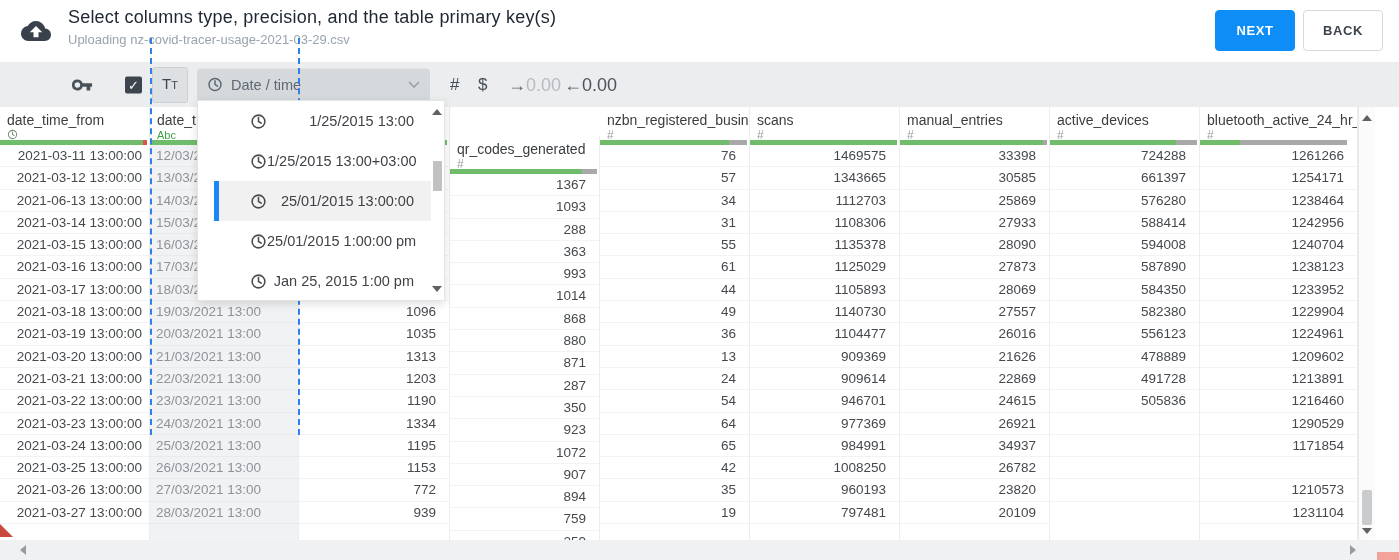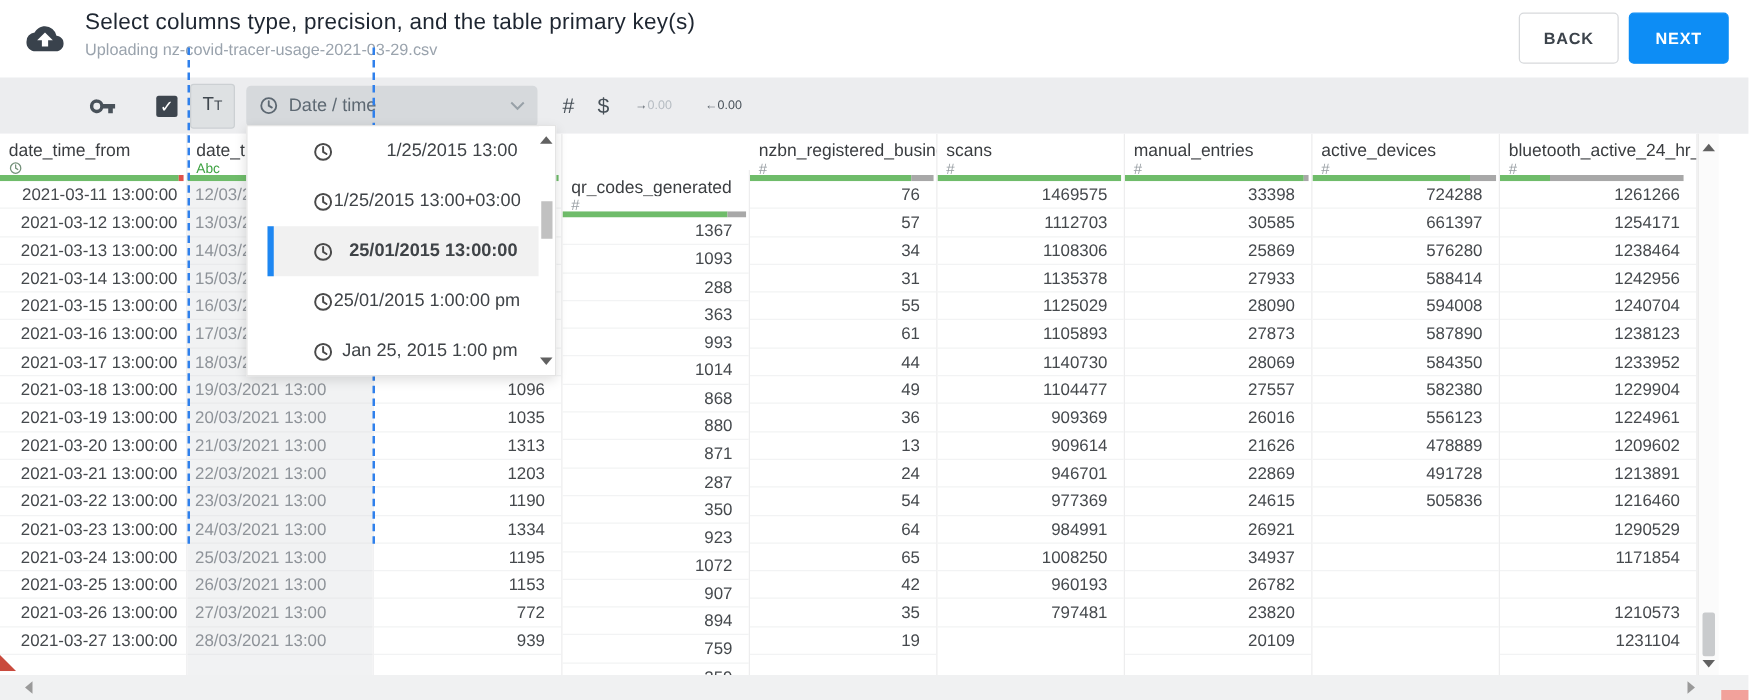--- a/index.html
+++ b/index.html
@@ -27,21 +27,21 @@
           color:#3f474f;text-align:center;line-height:32px;cursor:pointer;}
   .tt-big{font-size:15px;font-weight:500;}
   .tt-small{font-size:11px;font-weight:500;text-transform:uppercase;}
   .type-select{left:197px;width:233px;height:33px;background:#d6d9dc;border-radius:4px;display:flex;
                align-items:center;padding:0 10px;box-sizing:border-box;cursor:pointer;}
   .type-select .clock{width:16px;height:16px;color:#5d6872;flex:none;}
   .type-select-label{margin-left:8px;font-size:14.5px;color:#5d6872;flex:1;}
   .chev{width:12px;height:8px;color:#98a1a8;flex:none;}
   .hash-item{left:450px;font-size:17px;color:#464f57;font-weight:500;}
   .dollar-item{left:478px;font-size:17px;color:#464f57;font-weight:500;}
-  .dec-item{font-size:10px;color:#464f57;white-space:nowrap;}
+  .dec-item{font-size:18px;color:#464f57;white-space:nowrap;}
   .dec-right{left:508px;}
   .dec-left{left:564px;}
   .dec-dim{color:#b6bcc2;}
   .dec-dark{color:#4a535b;}
   .arrow-ch{color:#5b646c;}
 
   
   .table-area{position:absolute;left:0;top:107px;width:1358px;height:433px;overflow:hidden;display:flex;background:#fff;}
   .col{position:relative;flex:none;box-sizing:border-box;border-right:1px solid #ededee;}
   .col-header{height:33px;box-sizing:border-box;padding:5px 0 0 7px;cursor:pointer;}
@@ -63,21 +63,21 @@
   .col.selected .cell{color:#8e9399;border-bottom-color:#e9eaec;}
   .dash-line{position:absolute;top:38px;height:397px;width:0;border-left:2px dashed #2f80ec;z-index:6;}
 
   
   .dd-panel{position:absolute;left:197px;top:100px;width:248px;height:201px;background:#fff;z-index:60;
             border:1px solid #e4e4e4;box-sizing:border-box;box-shadow:0 3px 9px rgba(0,0,0,.13);}
   .dd-items{position:absolute;left:16px;top:0;right:13px;}
   .dd-item{position:relative;height:40px;display:flex;align-items:center;padding-left:36px;cursor:pointer;}
   .dd-item .clock{width:17px;height:17px;color:#4a4a4a;flex:none;}
   .dd-label{flex:1;text-align:right;padding-right:17px;font-size:14.5px;color:#3f4347;white-space:nowrap;}
-  .dd-item.selected{background:#f1f1f1;font-weight:bold;}
+  .dd-item.selected{background:#f1f1f1;}
   .dd-item.selected::before{content:"";position:absolute;left:0;top:0;bottom:0;width:5px;background:#1e87f2;}
   .dd-scroll{position:absolute;right:0;top:0;bottom:0;width:13px;background:#fff;}
   .dd-thumb{position:absolute;left:2px;top:60px;width:9px;height:30px;background:#c1c1c1;}
 
   
   .tri{width:0;height:0;position:absolute;}
   .tri-up{border-left:5px solid transparent;border-right:5px solid transparent;border-bottom:6px solid #616161;}
   .tri-down{border-left:5px solid transparent;border-right:5px solid transparent;border-top:6px solid #616161;}
   .tri-left{border-top:5px solid transparent;border-bottom:5px solid transparent;border-right:6px solid #9a9a9a;}
   .tri-right{border-top:5px solid transparent;border-bottom:5px solid transparent;border-left:6px solid #9a9a9a;}
@@ -109,22 +109,22 @@
     <div class="upload-icon">
       <svg viewBox="0 0 24 24" width="30" height="30" fill="currentColor">
         <path d="M19.35 10.04A7.49 7.49 0 0 0 12 4C9.11 4 6.6 5.64 5.35 8.04A5.994 5.994 0 0 0 0 14c0 3.31 2.69 6 6 6h13c2.76 0 5-2.24 5-5 0-2.64-2.05-4.78-4.65-4.96zM14 13v4h-4v-4H7l5-5 5 5h-3z"></path>
       </svg>
     </div>
     <div class="titles">
       <h1 class="page-title">Select columns type, precision, and the table primary key(s)</h1>
       <div class="page-subtitle">Uploading nz-covid-tracer-usage-2021-03-29.csv</div>
     </div>
     <div class="actions">
+      <button class="btn btn-next">NEXT</button>
       <button class="btn btn-back">BACK</button>
-      <button class="btn btn-next">NEXT</button>
     </div>
   </div>
 
   <div class="toolbar">
     <div class="titem key-icon">
       <svg viewBox="0 0 24 24" width="22" height="22" fill="currentColor">
         <path d="M12.65 10A5.99 5.99 0 0 0 7 6a6 6 0 1 0 5.65 8H17v4h4v-4h2v-4H12.65zM7 15a3 3 0 1 1 0-6 3 3 0 0 1 0 6z"></path>
       </svg>
     </div>
     <div class="titem checkbox">✓</div>
@@ -162,21 +162,21 @@
             </svg>
           </div>
      </div>
      <div class="col-bar">
           <span style="width:97.0%;background:#6fbc6a"></span>
           <span style="width:3.0%;background:#e0524b"></span>
         </div>
      <div class="cells">
           <div class="cell r">2021-03-11 13:00:00</div>
           <div class="cell r">2021-03-12 13:00:00</div>
-          <div class="cell r">2021-03-13 13:00:00</div>
+          <div class="cell r">2021-06-13 13:00:00</div>
           <div class="cell r">2021-03-14 13:00:00</div>
           <div class="cell r">2021-03-15 13:00:00</div>
           <div class="cell r">2021-03-16 13:00:00</div>
           <div class="cell r">2021-03-17 13:00:00</div>
           <div class="cell r">2021-03-18 13:00:00</div>
           <div class="cell r">2021-03-19 13:00:00</div>
           <div class="cell r">2021-03-20 13:00:00</div>
           <div class="cell r">2021-03-21 13:00:00</div>
           <div class="cell r">2021-03-22 13:00:00</div>
           <div class="cell r">2021-03-23 13:00:00</div>
@@ -303,20 +303,21 @@
       <div class="col" style="width: 150px;">
         <div class="col-header">
        <div class="col-name">scans</div>
        <div class="col-type"><span class="type-hash">#</span></div>
      </div>
      <div class="col-bar">
           <span style="width:100.0%;background:#6fbc6a"></span>
         </div>
      <div class="cells">
           <div class="cell r">1469575</div>
+          <div class="cell r">1343665</div>
           <div class="cell r">1112703</div>
           <div class="cell r">1108306</div>
           <div class="cell r">1135378</div>
           <div class="cell r">1125029</div>
           <div class="cell r">1105893</div>
           <div class="cell r">1140730</div>
           <div class="cell r">1104477</div>
           <div class="cell r">909369</div>
           <div class="cell r">909614</div>
           <div class="cell r">946701</div>

